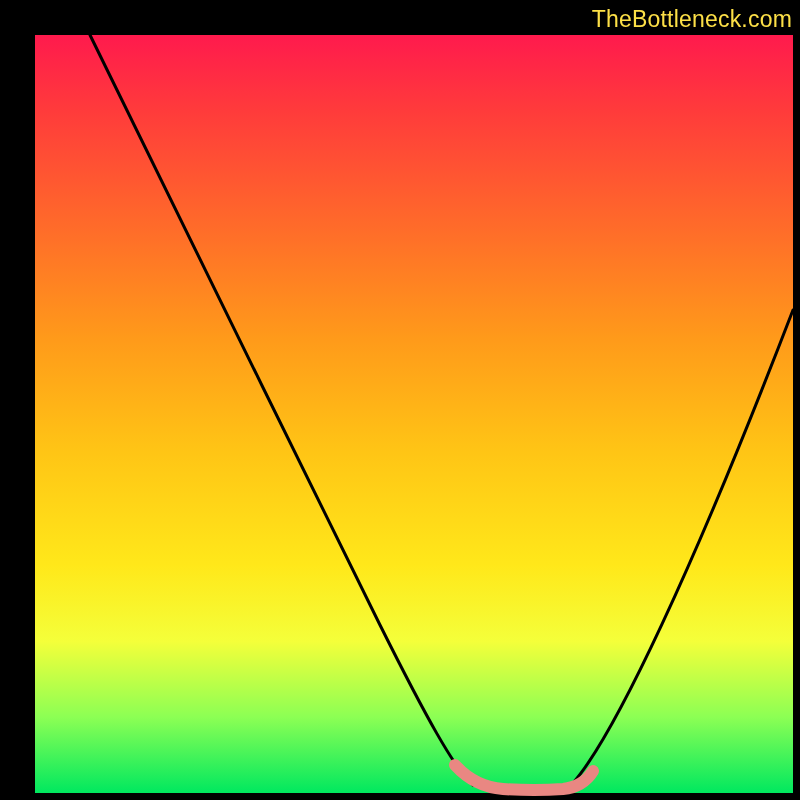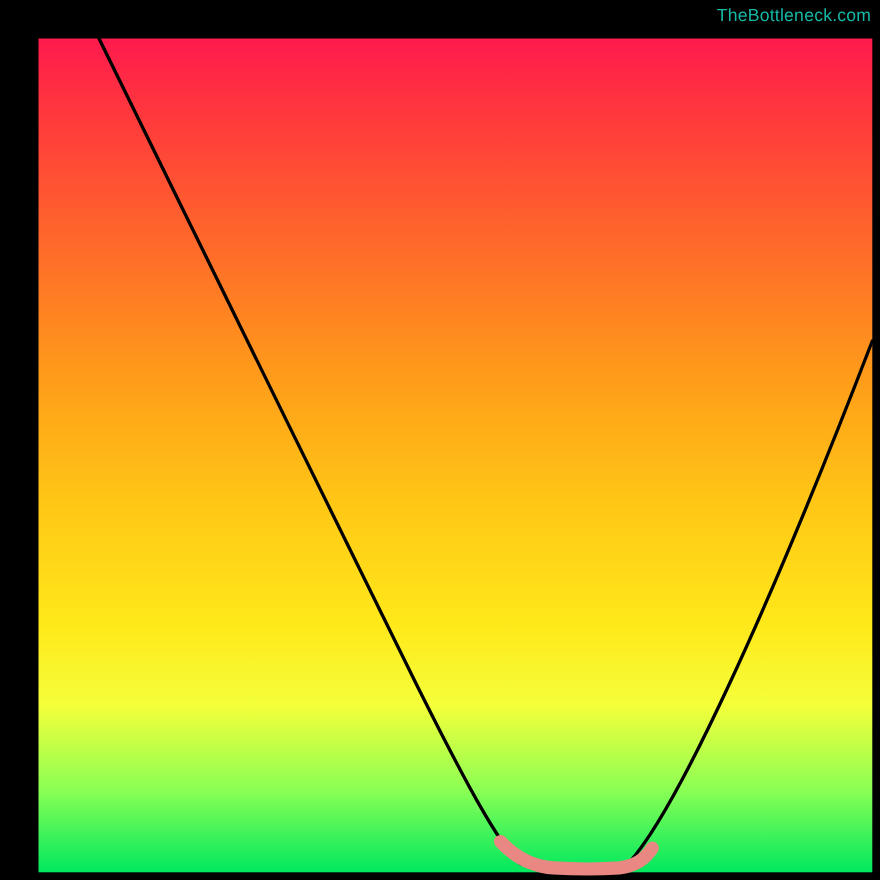--- a/index.html
+++ b/index.html
@@ -36,22 +36,22 @@
       #ffe81a 70%,
       #f4ff3a 80%,
       #8cff54 90%,
       #00e85f 100%
     );
   }
   .watermark {
     position: absolute;
     top: 6px;
     right: 8px;
-    color: #14b8a6;
-    font-size: 16px;
+    color: #fde047;
+    font-size: 23px;
     font-weight: 400;
     letter-spacing: 0.2px;
     user-select: none;
   }
   svg.curves {
     position: absolute;
     left: 35px;
     top: 35px;
     width: 758px;
     height: 758px;

